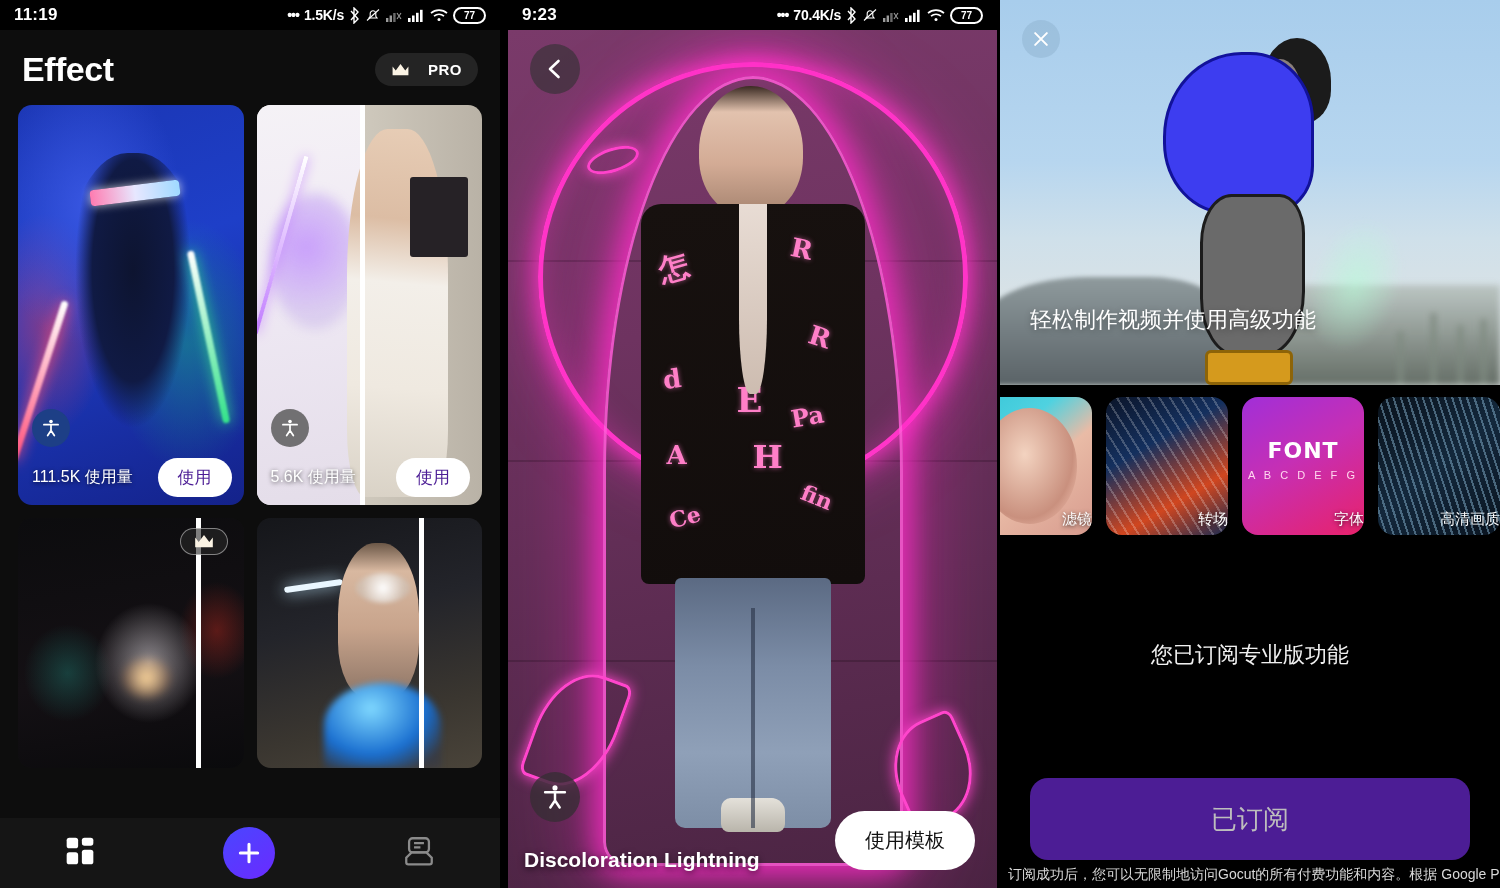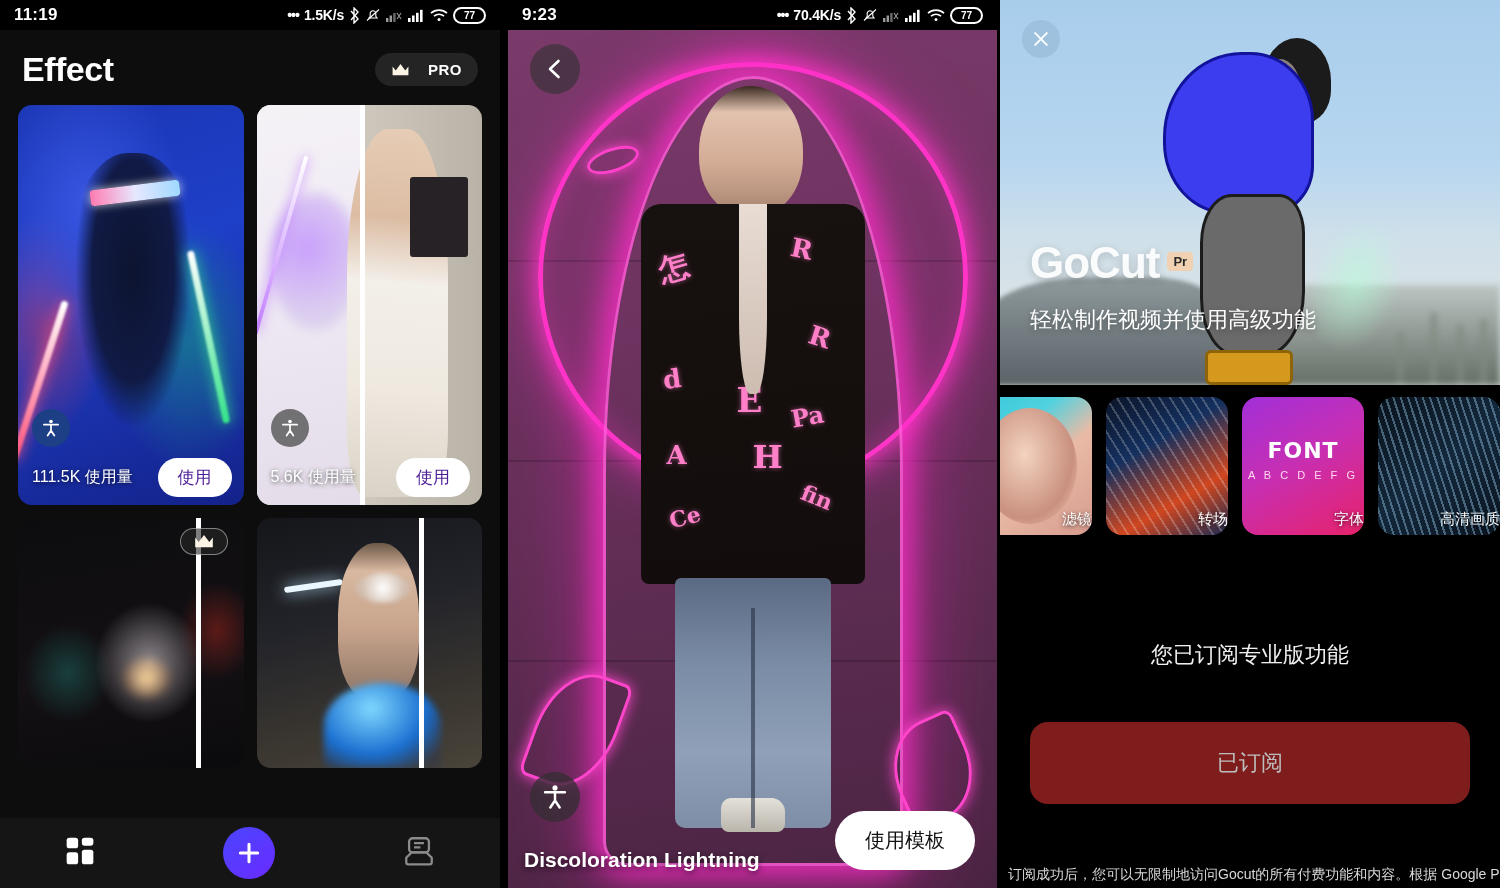--- a/index.html
+++ b/index.html
@@ -215,22 +215,22 @@
   .f-font { background:linear-gradient(150deg,#a12fd8 0%,#c62fb4 45%,#e8226a 100%);
     display:flex; flex-direction:column; align-items:center; justify-content:center; }
   .f-font .big { color:#fff; font-size:22px; font-weight:bold; letter-spacing:1px; margin-top:-14px;
     font-family:"DejaVu Sans",sans-serif; }
   .f-font .small { color:#ffd8ef; font-size:11px; letter-spacing:3px; margin-top:6px; }
   .f-hd { background:linear-gradient(140deg,#09121c 0%,#13283c 50%,#0a1420 100%); }
   .f-hd::after { content:""; position:absolute; inset:0;
     background:repeating-linear-gradient(72deg, rgba(160,210,240,.4) 0 2px, transparent 2px 7px); }
 
   .sub-status { text-align:center; color:#f0f0f0; font-size:22px; margin-top:105px; }
-  .sub-btn { display:block; width:440px; margin:52px auto 0 auto; height:82px; border-radius:18px;
-    background:#7f1d1d; color:#bdbdbd; font-size:22px; border:none; font-family:inherit; cursor:pointer; }
+  .sub-btn { display:block; width:440px; margin:108px auto 0 auto; height:82px; border-radius:18px;
+    background:#4c1d95; color:#bdbdbd; font-size:26px; border:none; font-family:inherit; cursor:pointer; }
   .sub-foot { position:absolute; left:0; right:0; bottom:4px; text-align:center; color:#d8d8d8;
     font-size:14px; padding:0 8px; white-space:nowrap; overflow:hidden; }
 </style>
 </head>
 <body>
 
 <div class="stage">
 
   <div class="panel p1">
     <div class="statusbar">
@@ -468,24 +468,20 @@
           <div class="sk-hood"></div>
             <div class="sk-leg"></div>
             <div class="sk-short"></div>
         </div>
         <div class="hero-flare"></div>
         <div class="closebtn">
           <svg width="20" height="20" viewBox="0 0 24 24">
               <path d="M5 5l14 14M19 5L5 19" stroke="#fff" stroke-width="2.4" stroke-linecap="round"></path>
             </svg>
         </div>
-        <div class="logo-row">
-          <span class="logo-txt">GoCut</span>
-          <span class="pr-badge">Pr</span>
-        </div>
         <div class="hero-sub">轻松制作视频并使用高级功能</div>
       </div>
 
       <div class="feature-row">
         <div class="feat f-filter">
           <span class="feat-label">滤镜</span>
         </div>
         <div class="feat f-trans">
           <span class="feat-label">转场</span>
         </div>

